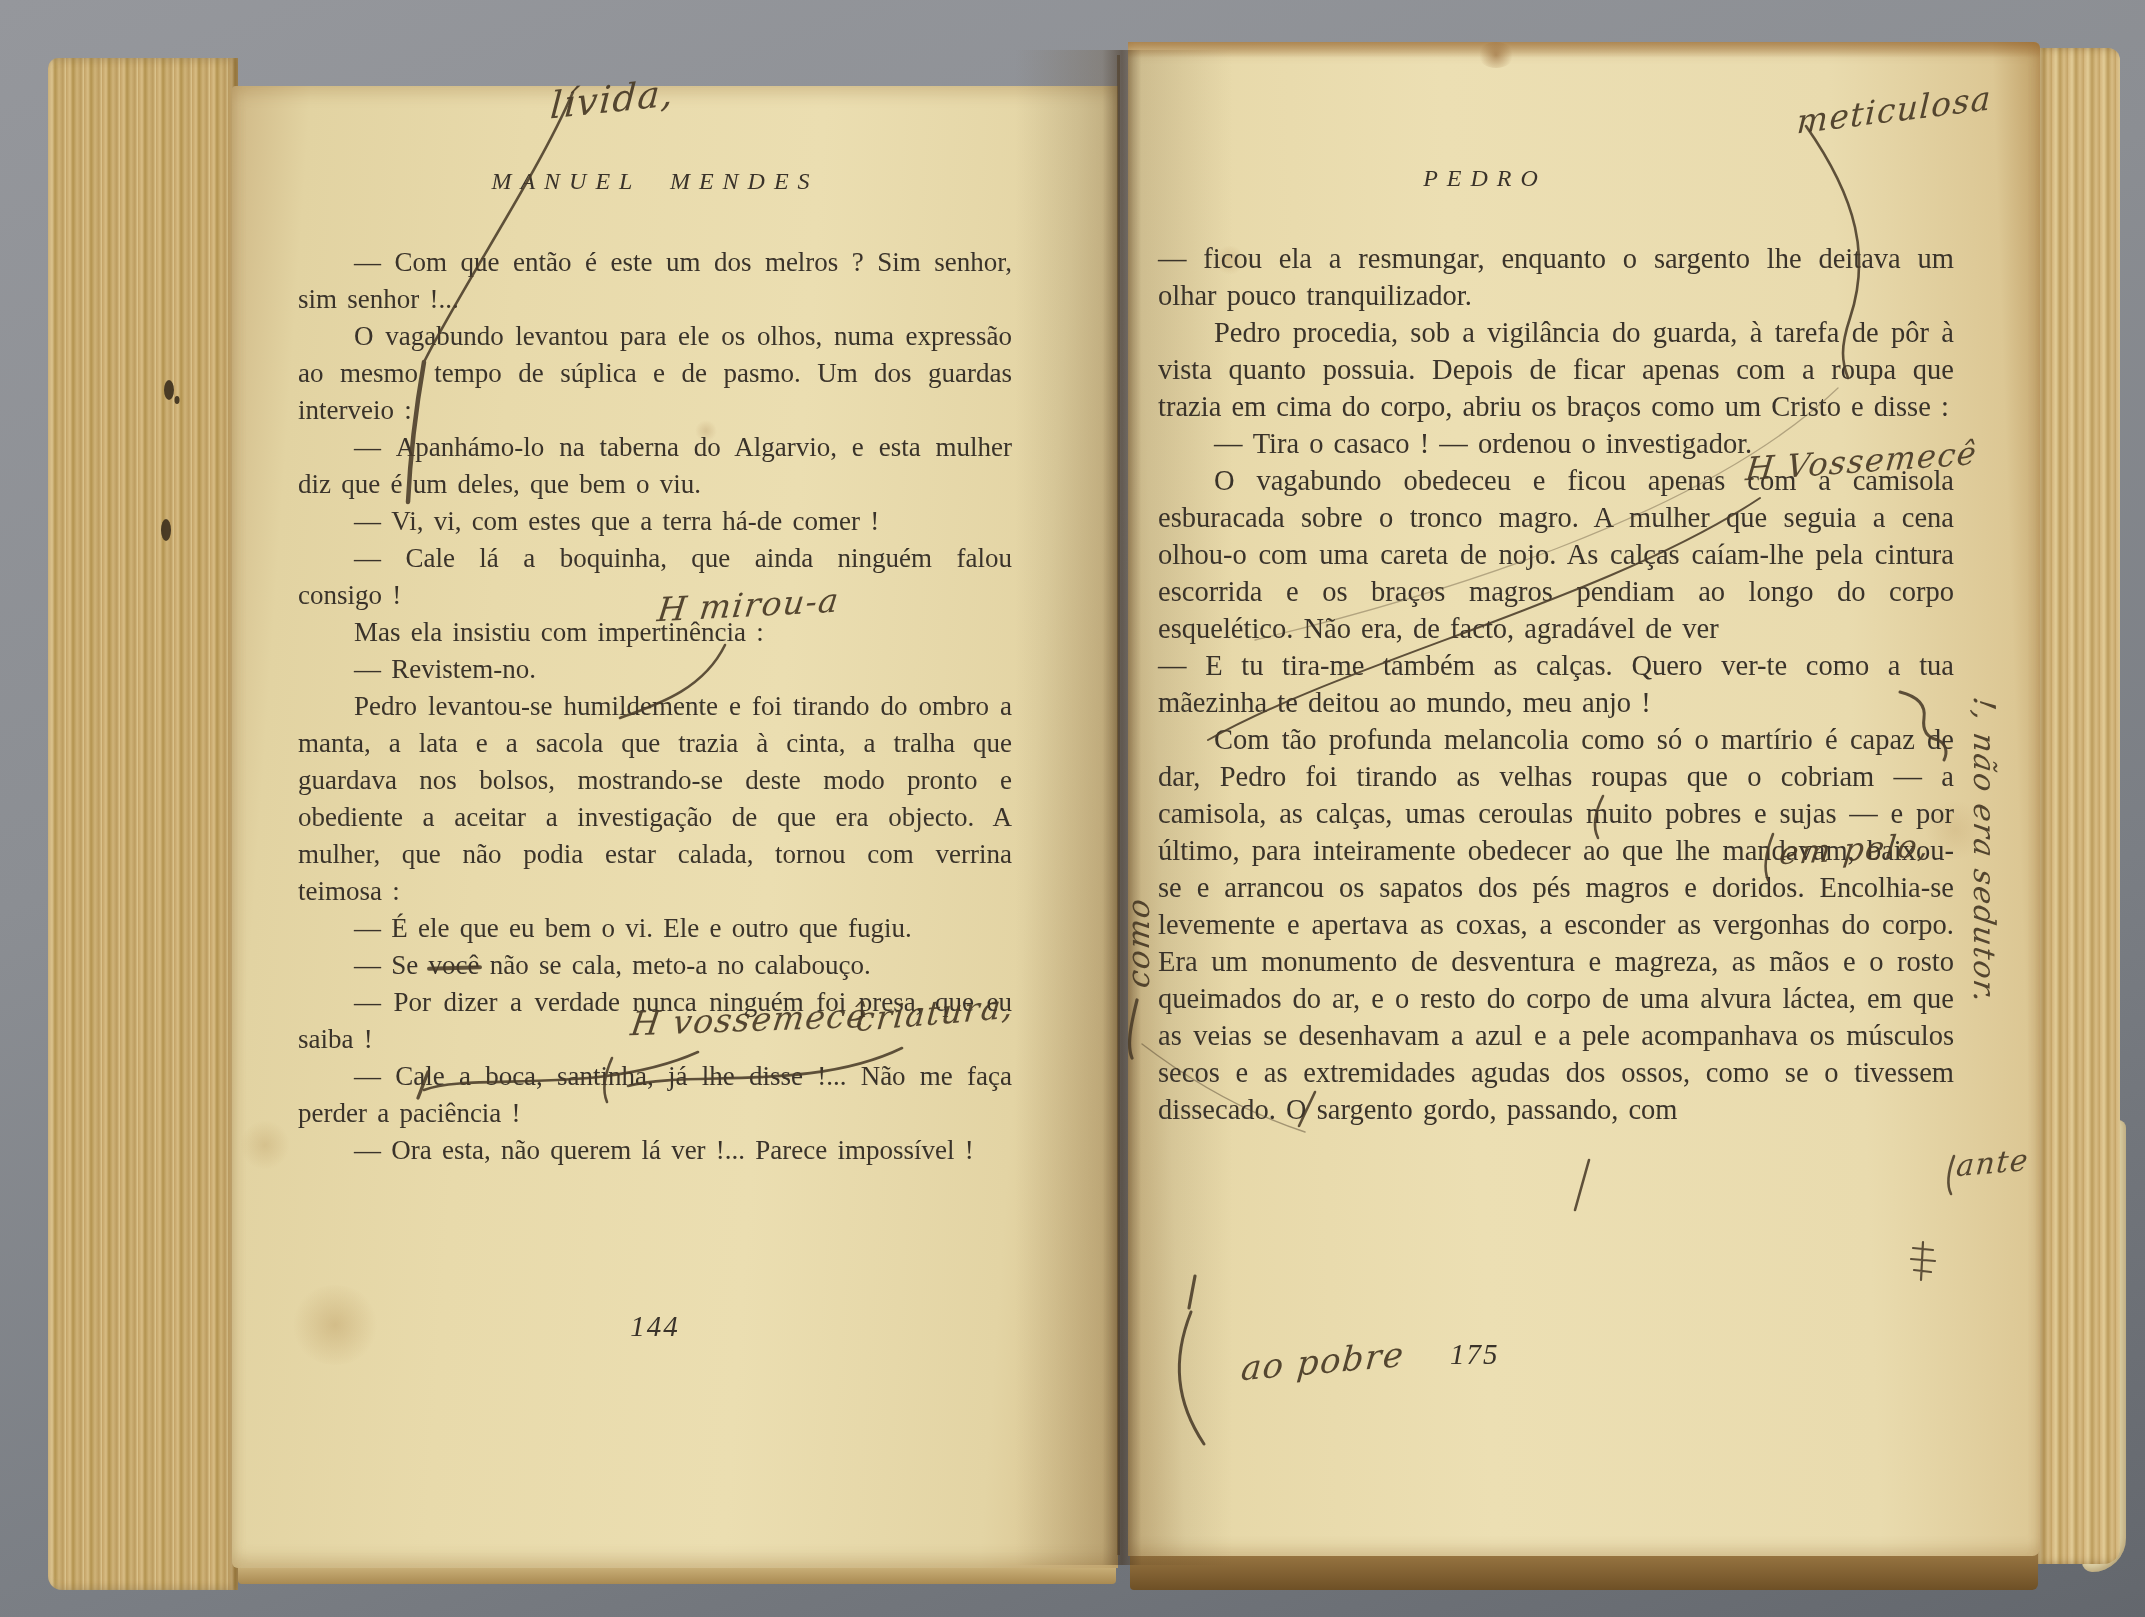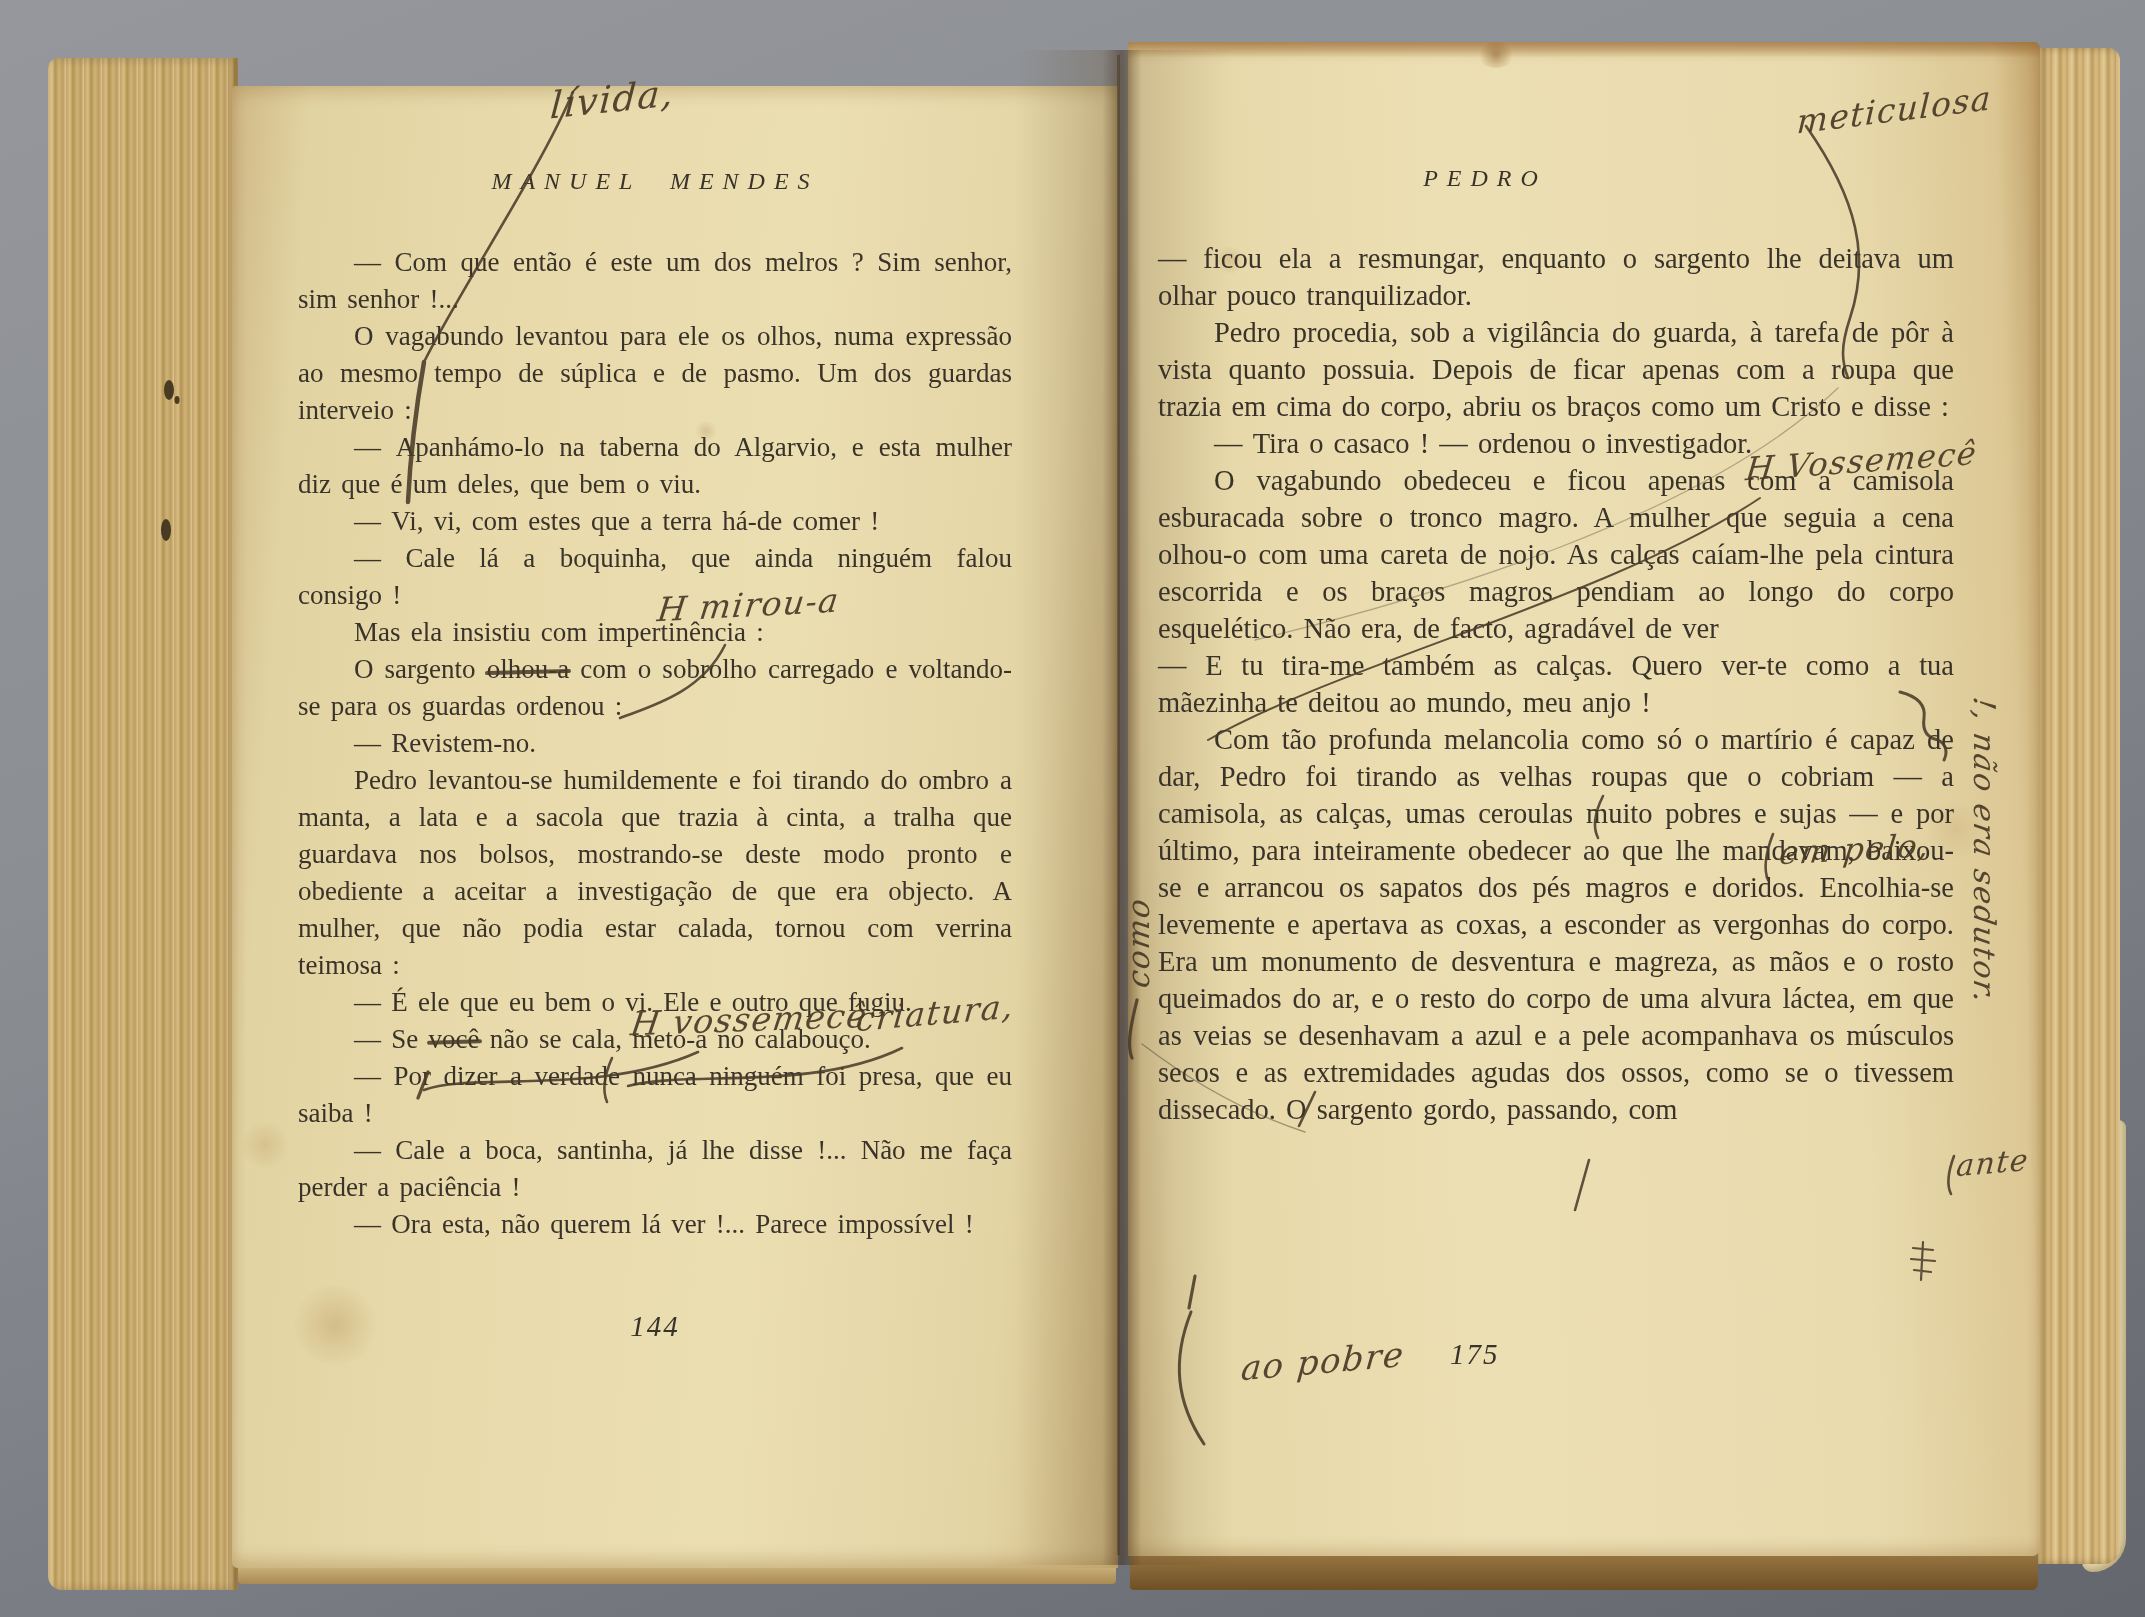--- a/index.html
+++ b/index.html
@@ -126,21 +126,20 @@
   <div class="running-head head-left">MANUEL MENDES</div>
   <div class="running-head head-right">PEDRO</div>
 
   <div class="textblock tb-left" id="left-paras">
       <p class="para"><span>—&nbsp;Com que então é este um dos melros&nbsp;? Sim senhor, sim senhor&nbsp;!...</span></p>
       <p class="para"><span>O vagabundo levantou para ele os olhos, numa expressão ao mesmo tempo de súplica e de pasmo. Um dos guardas interveio&nbsp;:</span></p>
       <p class="para"><span>—&nbsp;Apanhámo-lo na taberna do Algarvio, e esta mulher diz que é um deles, que bem o viu.</span></p>
       <p class="para"><span>—&nbsp;Vi, vi, com estes que a terra há-de comer&nbsp;!</span></p>
       <p class="para"><span>—&nbsp;Cale lá a boquinha, que ainda ninguém falou consigo&nbsp;!</span></p>
       <p class="para"><span>Mas ela insistiu com impertinência&nbsp;:</span></p>
-      <p class="para"><span>O sargento </span><span class="struck">olhou-a</span><span> com o sobrolho carregado e voltando-se para os guardas ordenou&nbsp;:</span></p>
       <p class="para"><span>—&nbsp;Revistem-no.</span></p>
       <p class="para"><span>Pedro levantou-se humildemente e foi tirando do ombro a manta, a lata e a sacola que trazia à cinta, a tralha que guardava nos bolsos, mostrando-se deste modo pronto e obediente a aceitar a investigação de que era objecto. A mulher, que não podia estar calada, tornou com verrina teimosa&nbsp;:</span></p>
       <p class="para"><span>—&nbsp;É ele que eu bem o vi. Ele e outro que fugiu.</span></p>
       <p class="para"><span>—&nbsp;Se </span><span class="struck">você</span><span> não se cala, meto-a no calabouço.</span></p>
       <p class="para"><span>—&nbsp;Por dizer a verdade nunca ninguém foi presa, que eu saiba&nbsp;!</span></p>
       <p class="para"><span>—&nbsp;Cale a boca, santinha, já lhe disse&nbsp;!... Não me faça perder a paciência&nbsp;!</span></p>
       <p class="para"><span>—&nbsp;Ora esta, não querem lá ver&nbsp;!... Parece impossível&nbsp;!</span></p>
     </div>
   <div class="textblock tb-right" id="right-paras">
       <p class="para noindent"><span>—&nbsp;ficou ela a resmungar, enquanto o sargento lhe deitava um olhar pouco tranquilizador.</span></p>

